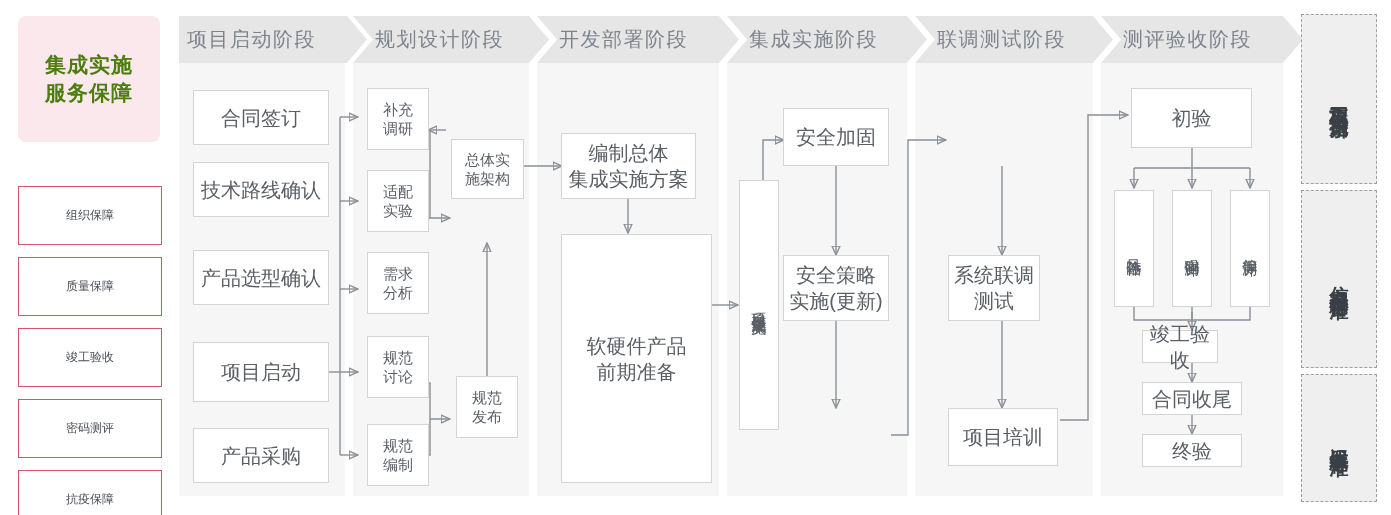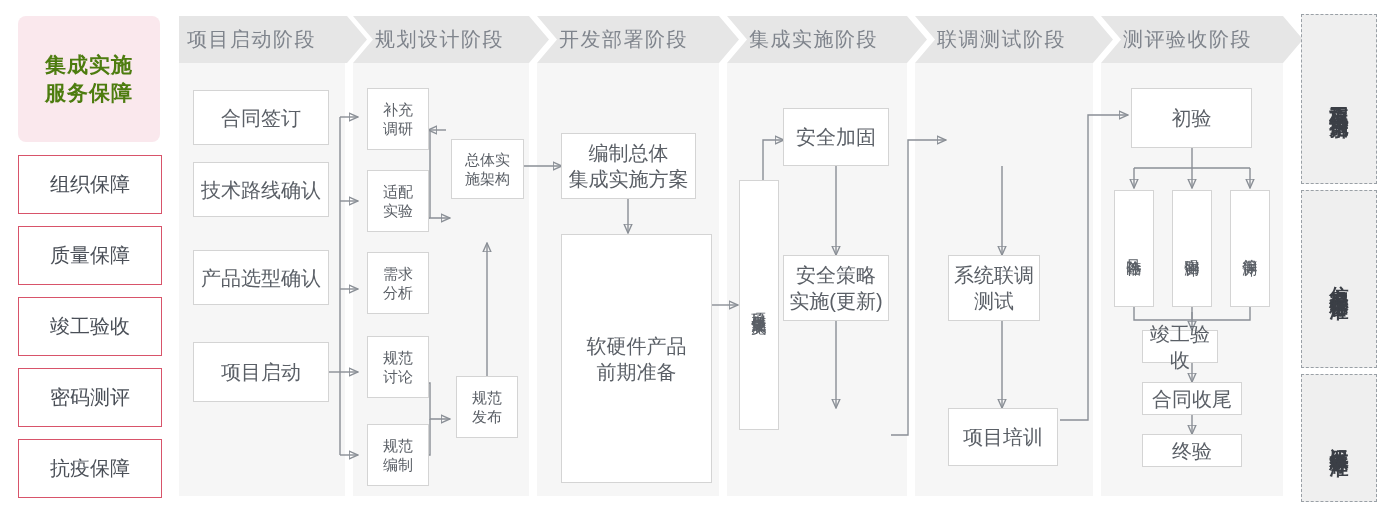--- a/index.html
+++ b/index.html
@@ -7,21 +7,21 @@
        font-family:"Liberation Sans","DejaVu Sans",sans-serif;}
   #stage{position:absolute;left:0;top:0;width:1391px;height:515px;}
 
   
   .title-box{position:absolute;left:18px;top:16px;width:142px;height:126px;
     background:#fae8ed;border-radius:8px;display:flex;align-items:center;
     justify-content:center;text-align:center;color:#4d7c0f;font-weight:bold;
     font-size:21px;line-height:1.35;letter-spacing:1px;}
   .guar{position:absolute;left:18px;width:142px;height:57px;background:#fff;
     border:1.5px solid #d8546a;display:flex;align-items:center;justify-content:center;
-    font-size:20px;color:#4a4f57;}
+    font-size:12px;color:#4a4f57;margin-top:31px;}
 
   
   .col-body{position:absolute;background:#f6f6f6;top:63px;height:433px;}
   .col-head{position:absolute;top:16px;height:47px;background:#e6e6e6;
     display:flex;align-items:center;}
   .col-head .ht{font-size:20px;font-weight:normal;color:#7f848c;letter-spacing:1.5px;
     white-space:nowrap;}
 
   
   .nbox{position:absolute;background:#fff;border:1px solid #d4d4d4;
@@ -163,20 +163,23 @@
     </div>
   <div class="nbox" style="left:193px;top:162px;width:136px;height:55px">
       <span>技术路线确认</span>
     </div>
   <div class="nbox" style="left:193px;top:250px;width:136px;height:55px">
       <span>产品选型确认</span>
     </div>
   <div class="nbox" style="left:193px;top:342px;width:136px;height:60px">
       <span>项目启动</span>
     </div>
+  <div class="nbox" style="left:193px;top:428px;width:136px;height:55px">
+      <span>产品采购</span>
+    </div>
 
   <div class="nbox sm" style="left:367px;top:88px;width:62px;height:62px">
     <div>
         <div>补充</div>
         <div>调研</div>
       </div>
   </div>
   <div class="nbox sm" style="left:367px;top:170px;width:62px;height:62px">
     <div>
         <div>适配</div>

